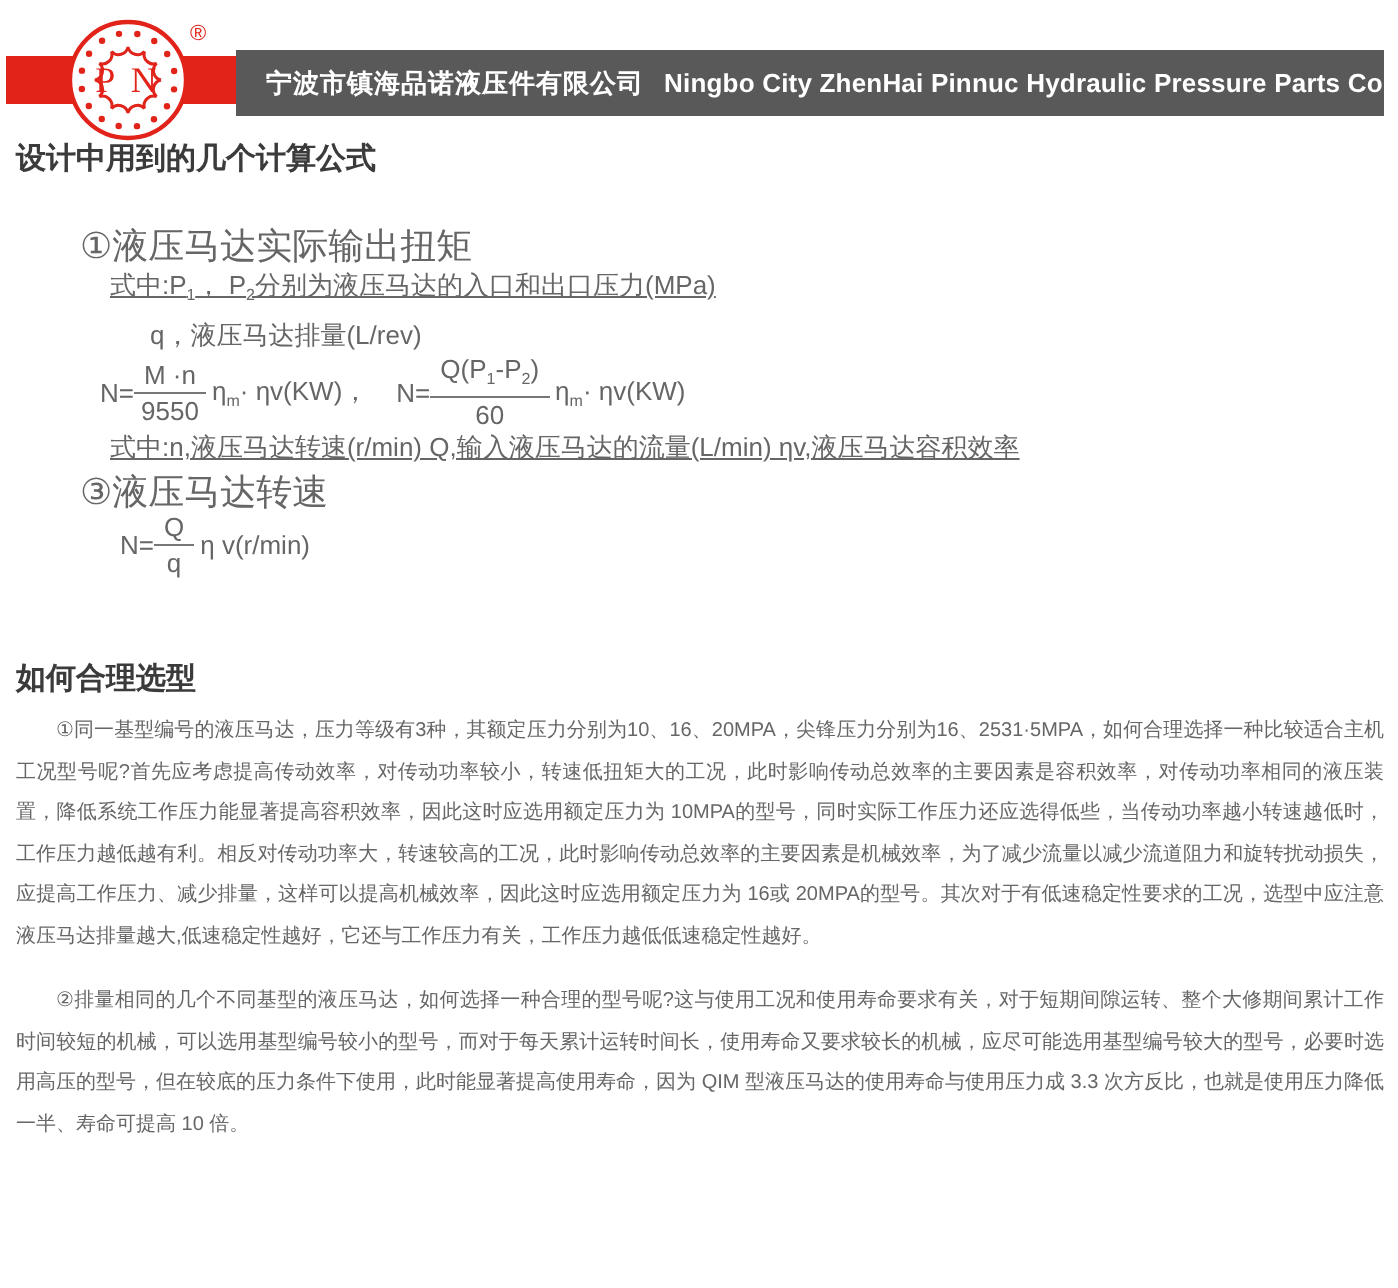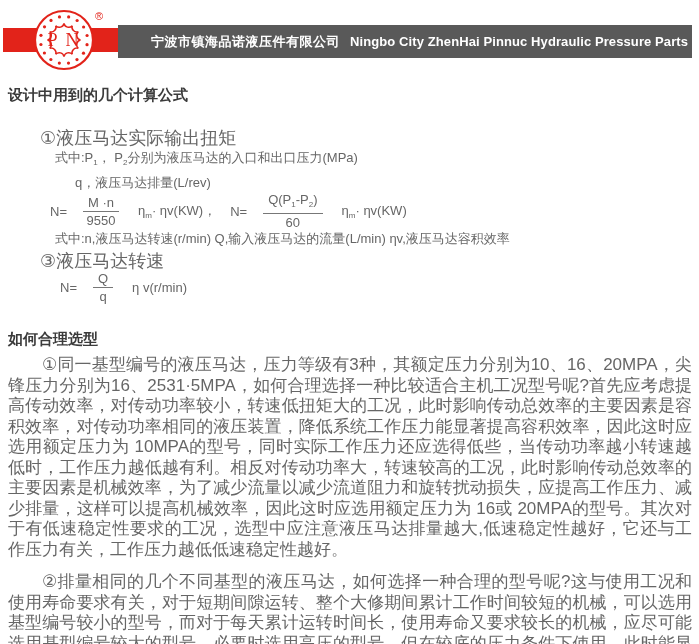--- a/index.html
+++ b/index.html
@@ -9,52 +9,52 @@
     width:699px; height:644px; overflow:hidden; background:#fff;
     font-family:"Liberation Sans","DejaVu Sans",sans-serif;
     color:#666;
   }
   
   .header { position:relative; width:699px; height:70px; }
   .red-bar { position:absolute; left:3px; top:28px; width:115px; height:24px; background:var(--brand-red); }
   .gray-bar {
     position:absolute; left:118px; top:25px; width:574px; height:33px;
     background:var(--bar-gray); color:#fff; display:flex; align-items:center;
-    padding-left:33px; white-space:nowrap; overflow:hidden;
+    padding-left:15px; white-space:nowrap; overflow:hidden;
   }
   .gray-bar .cn { font-size:13px; font-weight:bold; letter-spacing:0.5px; }
   .gray-bar .en { font-size:13px; font-weight:bold; margin-left:10px; letter-spacing:0.1px; }
   .logo-wrap { position:absolute; left:32px; top:8px; width:80px; height:66px; }
   .logo-ring { fill:#fff; stroke:var(--brand-red); stroke-width:2.2px; }
   .logo-letters { fill:var(--brand-red); font-family:"Liberation Serif","DejaVu Serif",serif; font-size:18px; letter-spacing:2px; }
   .logo-reg { fill:var(--brand-red); font-size:11px; font-family:"Liberation Sans",sans-serif; }
   
   main { padding:0 7px 0 8px; }
   h1,h2 { font-size:15px; font-weight:bold; color:#3b3b3b; line-height:20px; margin:0; }
-  h1 { margin-top:15px; }
-  h2 { margin-top:26px; }
+  h1 { }
+  h2 { margin-top:42px; }
   p { margin:0; }
   .f-head { font-size:18px; line-height:20px; }
   .fh1 { margin:23px 0 0 32px; }
   .fh2 { margin:6px 0 0 32px; }
   .fh3 { margin:2px 0 0 32px; }
   .f-eq { font-size:13px; line-height:20px; margin-left:67px; }
-  .f-note-a { font-size:13px; line-height:20px; margin-left:47px; }
+  .f-note-a { font-size:13px; line-height:20px; margin-left:47px;text-decoration:underline; }
   .f-note-b { font-size:13px; line-height:20px; margin-left:67px; }
   .eq-row { display:flex; align-items:center; font-size:13px; }
   .row2 { margin-left:42px; height:36px; }
   .row3 { margin-left:52px; height:32px; }
   .eq-group { display:inline-flex; align-items:center; }
   .eq-gap { margin-left:14px; }
-  .frac { display:inline-block; text-align:center; margin:0 16px; line-height:15px; }
+  .frac { display:inline-block; text-align:center; margin:0 0; line-height:15px; }
   .frac .num { display:block; padding:0 5px 1px; border-bottom:1px solid #777; }
   .frac .den { display:block; padding-top:1px; }
   .rhs { margin-left:3px; }
   .sub { font-size:8px; vertical-align:-3px; }
-  .para { font-size:17px; line-height:20.5px; text-align:justify; text-indent:2em; color:#666; }
+  .para { font-size:10px; line-height:20.5px; text-align:justify; text-indent:2em; color:#666; }
   .para1 { margin-top:6px; }
   .para2 { margin-top:12px; }
 </style>
 </head>
 <body>
 
 <div class="header">
   <div class="red-bar"></div>
   <div class="gray-bar">
     <span class="cn">宁波市镇海品诺液压件有限公司</span>

